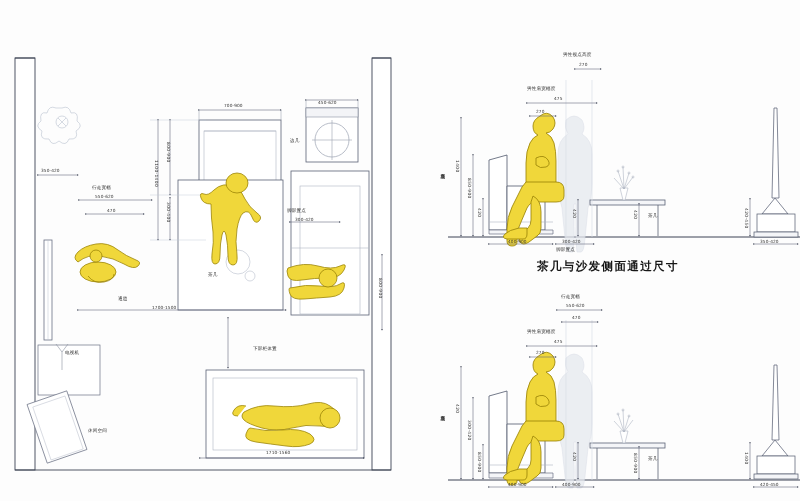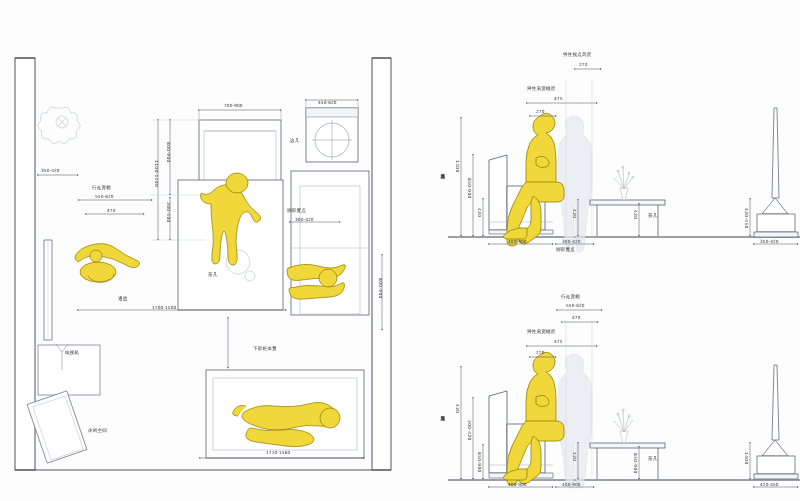--- a/index.html
+++ b/index.html
@@ -503,20 +503,21 @@
 <div class="dimv" style="left:633px;top:210px;">420</div>
 <div class="lbl" style="left:648px;top:213px;">茶几</div>
 
 <div class="dim" style="left:508px;top:239px;">400-900</div>
 <div class="dim" style="left:562px;top:239px;">300-420</div>
 <div class="lbl" style="left:556px;top:247px;">脚部置点</div>
 
 <div class="dimv" style="left:744px;top:208px;">420-450</div>
 <div class="dim" style="left:760px;top:239px;">350-420</div>
 
+<div class="title" style="left:537px;top:259px;">茶几与沙发侧面通过尺寸</div>
 
 <div class="lbl" style="left:561px;top:294px;">行走宽幅</div>
 <div class="dim" style="left:566px;top:303px;">550-620</div>
 <div class="dim" style="left:572px;top:315px;">470</div>
 
 <div class="lbl" style="left:527px;top:329px;">男性肩宽幅度</div>
 <div class="dim" style="left:554px;top:339px;">475</div>
 <div class="dim" style="left:536px;top:350px;">270</div>
 
 <div class="dimv" style="left:455px;top:404px;">420</div>

